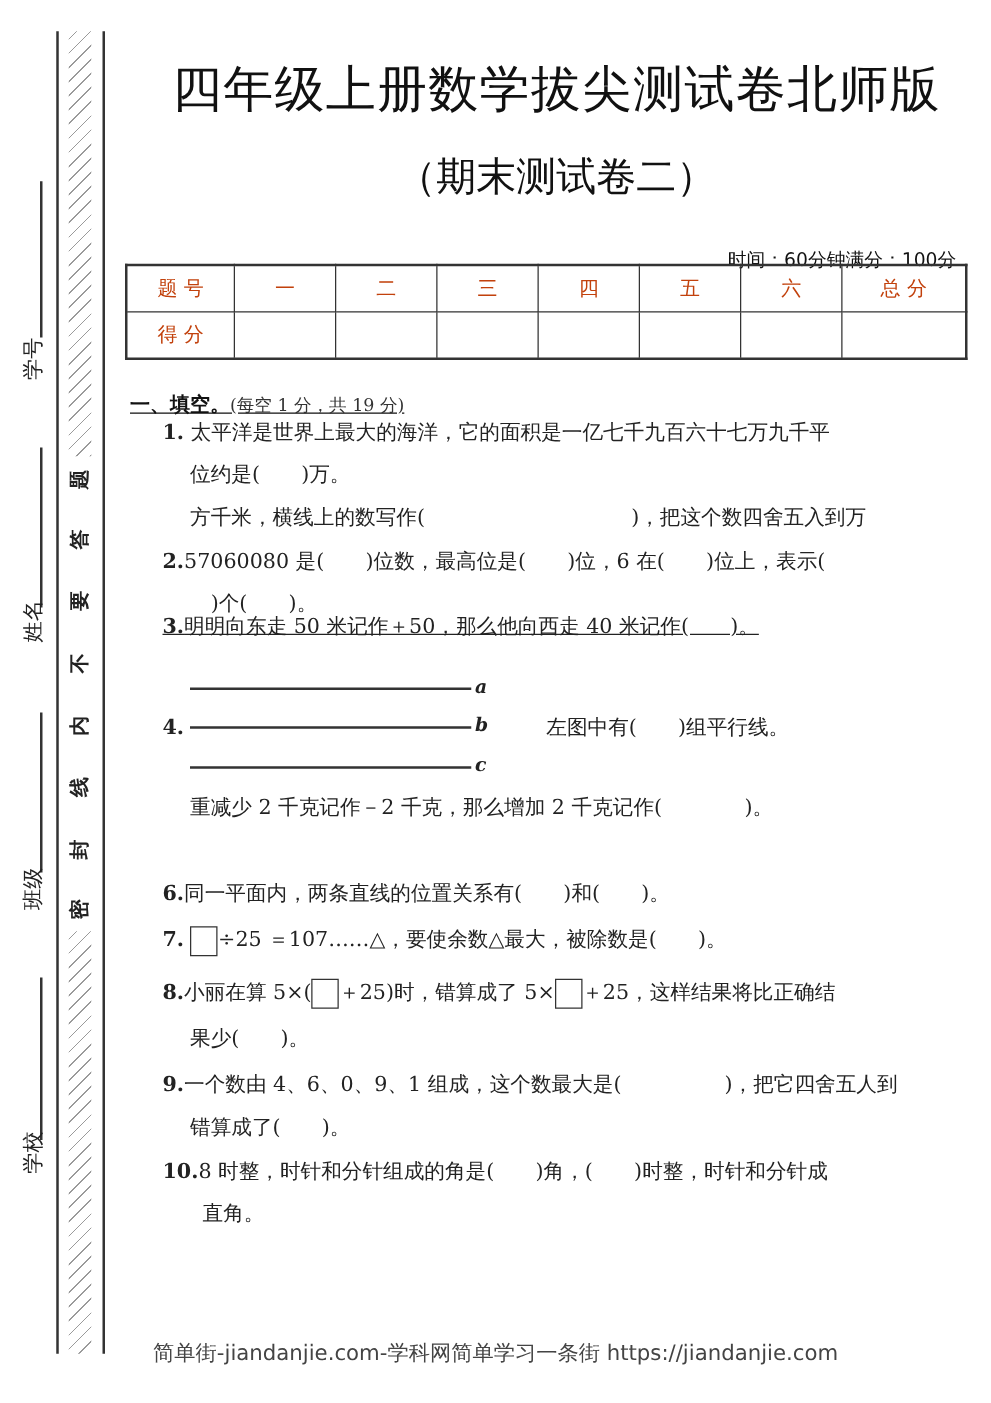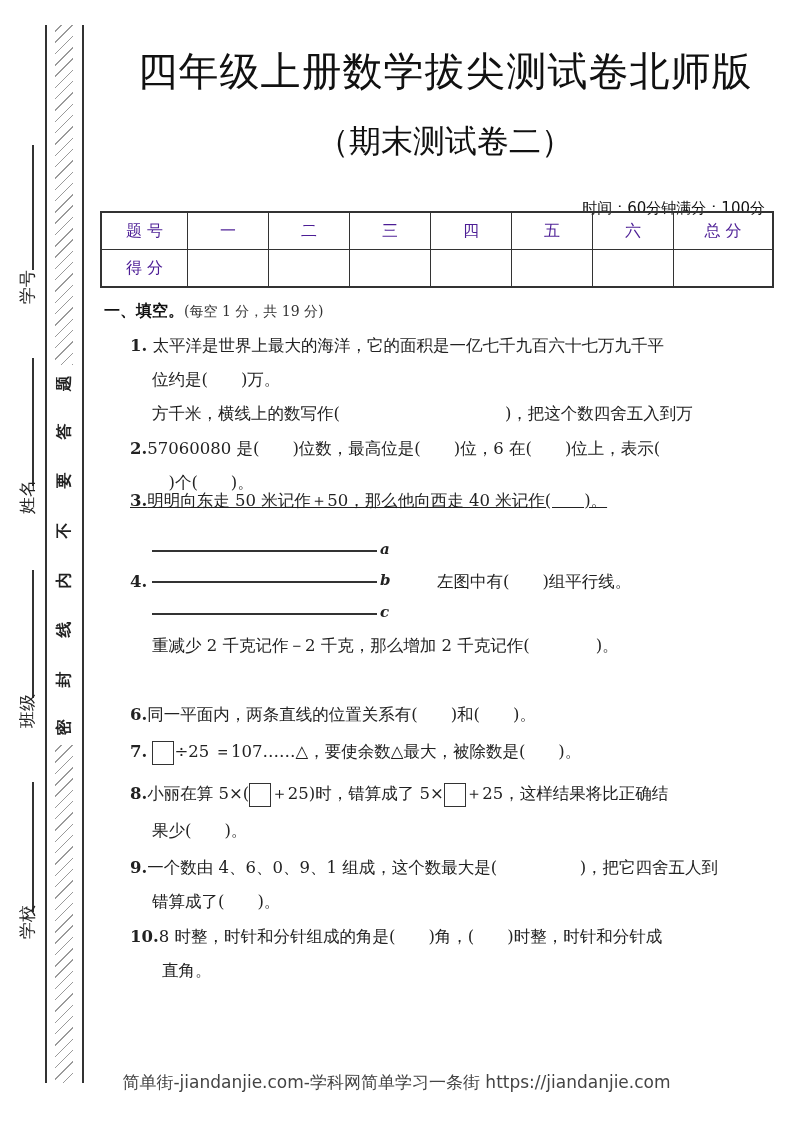--- a/index.html
+++ b/index.html
@@ -31,29 +31,29 @@
   .subtitle {
     position:absolute; left:100px; width:690px; top:120px; text-align:center;
     font-family:"DejaVu Sans", sans-serif; font-size:32px; color:#111;
   }
   .meta {
     position:absolute; right:28px; top:199px; font-family:"DejaVu Sans", sans-serif; font-size:15px; color:#111;
   }
   
   table.score {
     position:absolute; left:100px; top:211px; width:674px; border-collapse:collapse;
-    font-size:16px; color:#4c1d95;
+    font-size:16px; color:#c2410c;
   }
   table.score td {
     border:1px solid #333; height:36px; text-align:center; padding:0;
   }
   table.score { border:2px solid #333; }
   
   .sec-head {
-    position:absolute; left:104px; top:301px; font-size:16px; color:#111;
+    position:absolute; left:104px; top:314px; font-size:16px; color:#111;text-decoration:underline;
   }
   .sec-head b { font-family:"DejaVu Sans", sans-serif; font-weight:bold; }
   .sec-head span.note { font-size:14px; color:#333; }
   .q {
     position:absolute; left:130px; width:645px; font-size:16.5px; line-height:34px; color:#222;
   }
   .qn { font-weight:bold; font-family:"DejaVu Serif", serif; }
   .ul { text-underline-offset:4px; }
   .box { display:inline-block; width:20px; height:22px; border:1.5px solid #333; vertical-align:middle; }
   .pline { position:absolute; height:1.5px; background:#333; }

